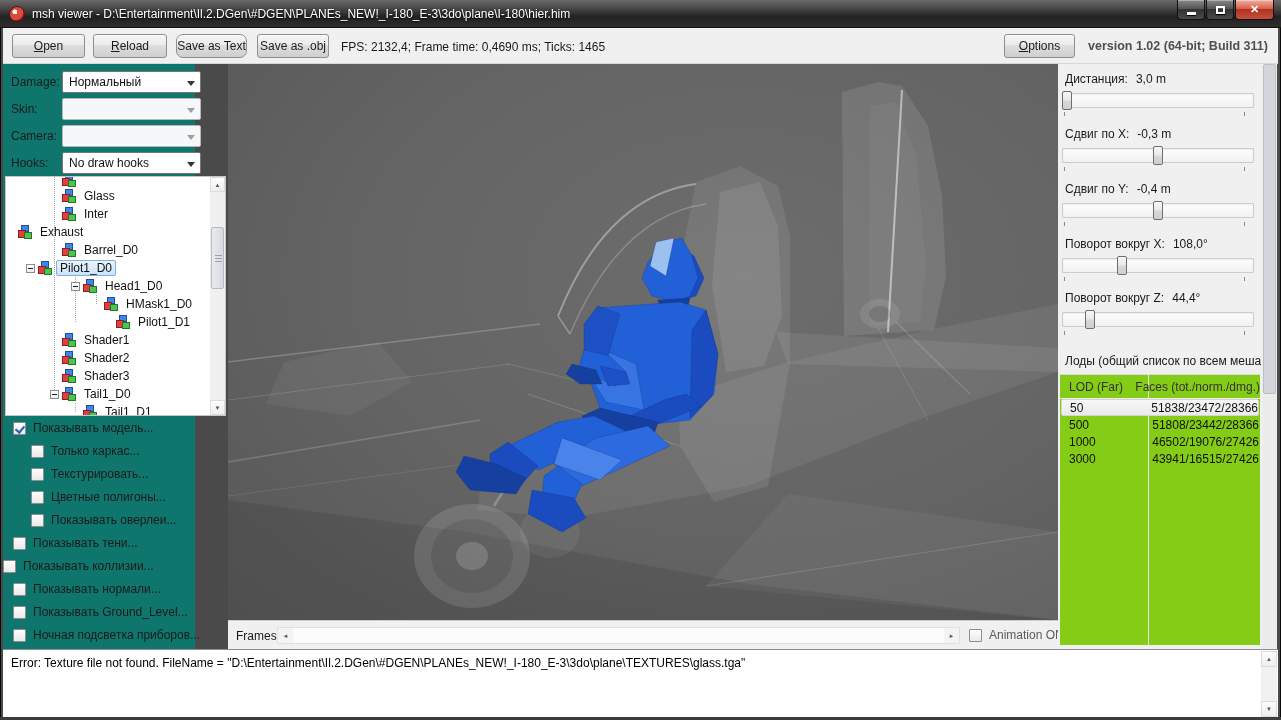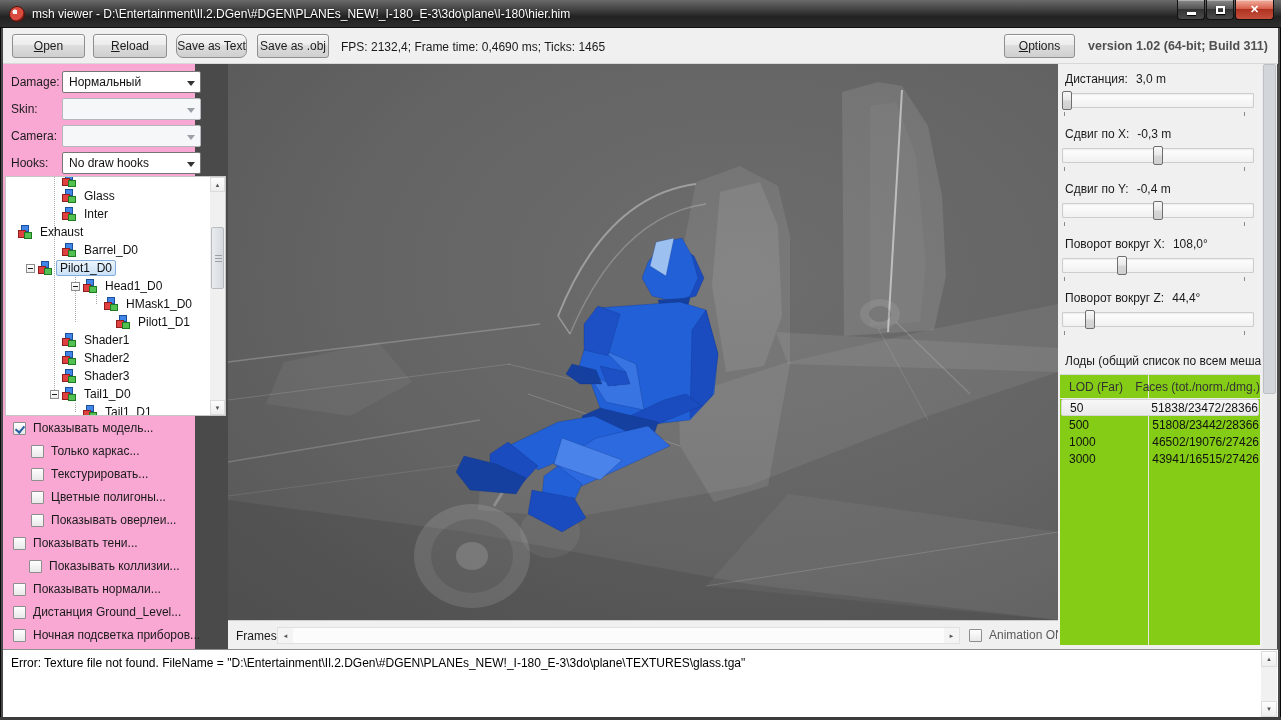--- a/index.html
+++ b/index.html
@@ -27,21 +27,21 @@
   .toolbar { position:absolute; left:3px; top:28px; width:1275px; height:36px; background:#f0f0f0;
     border-bottom:1px solid #d8d8d8; }
   .btn { position:absolute; top:6px; height:24px; border:1px solid #8e8f8f; border-radius:3px;
     background:linear-gradient(#f5f5f5,#ececec 45%,#dedede 46%,#cfcfcf); color:#1d1d1d; font-size:12px;
     display:flex; align-items:center; justify-content:center; box-shadow:inset 0 1px 0 #fff; }
   .btn-label { display:block; }
   .btn.ak .btn-label::first-letter { text-decoration:underline; }
   .tb-stats { position:absolute; left:338px; top:12px; font-size:12px; color:#1a1a1a; }
   .tb-version { position:absolute; left:1085px; top:11px; font-size:12.5px; font-weight:bold; color:#4f4f4f; }
   
-  .left-panel { position:absolute; left:3px; top:64px; width:192px; height:585px; background:#f9a8d4; }
+  .left-panel { position:absolute; left:3px; top:64px; width:192px; height:585px; background:#0f766e; }
   .fieldrow { position:absolute; left:0; width:225px; height:22px; }
   .fieldrow .flabel { position:absolute; left:8px; top:4px; font-size:12px; color:#1a1a1a; }
   .combo { position:absolute; left:59px; top:0; width:139px; height:22px; background:#fff;
     border:1px solid #767676; border-radius:2px; }
   .combo .val { position:absolute; left:6px; top:3px; font-size:12px; color:#111; white-space:nowrap; }
   .combo .arrow { position:absolute; right:5px; top:9px; width:0; height:0;
     border-left:4px solid transparent; border-right:4px solid transparent; border-top:5px solid #333; }
   .combo.disabled { background:#f6f7f8; border-color:#b4b8bd; }
   .combo.disabled .arrow { border-top-color:#9aa0a6; }
   
@@ -351,31 +351,31 @@
           <span class="chklab">Цветные полигоны...</span>
         </div>
         <div class="chkrow" style="top: 448px; left: 28px;">
           <span class="cb"></span>
           <span class="chklab">Показывать оверлеи...</span>
         </div>
         <div class="chkrow" style="top: 471px; left: 10px;">
           <span class="cb"></span>
           <span class="chklab">Показывать тени...</span>
         </div>
-        <div class="chkrow" style="top: 494px; left: 26px;">
+        <div class="chkrow" style="top: 494px; left: 0;">
           <span class="cb"></span>
           <span class="chklab">Показывать коллизии...</span>
         </div>
         <div class="chkrow" style="top: 517px; left: 10px;">
           <span class="cb"></span>
           <span class="chklab">Показывать нормали...</span>
         </div>
         <div class="chkrow" style="top: 540px; left: 10px;">
           <span class="cb"></span>
-          <span class="chklab">Дистанция Ground_Level...</span>
+          <span class="chklab">Показывать Ground_Level...</span>
         </div>
         <div class="chkrow" style="top: 563px; left: 10px;">
           <span class="cb"></span>
           <span class="chklab">Ночная подсветка приборов...</span>
         </div>
       </div>
   </div>
 
   <div class="viewport">
     <svg viewBox="0 0 830 556">

